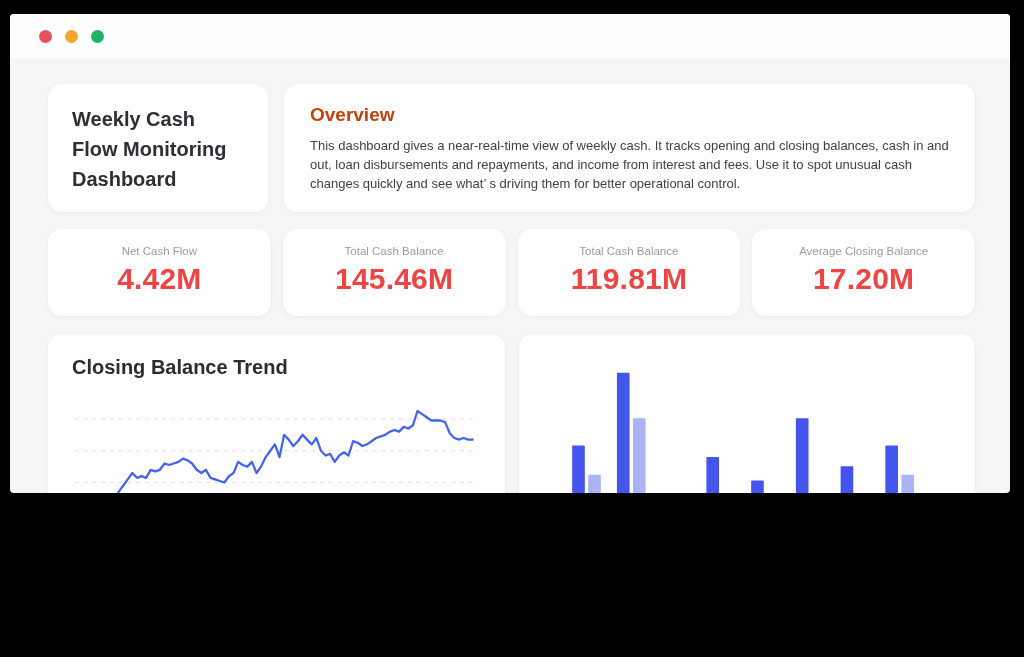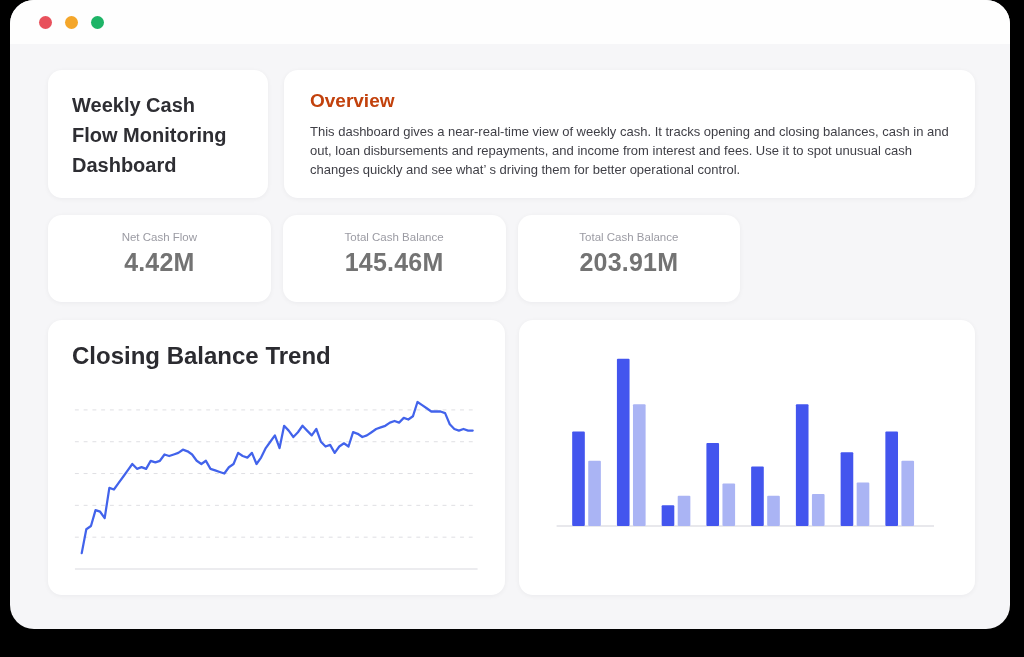--- a/index.html
+++ b/index.html
@@ -1,22 +1,22 @@
 <!DOCTYPE html>
 <html><head>
 <meta charset="utf-8">
 <style>
   html,body{margin:0;padding:0;}
   body{
     width:1024px;height:657px;background:#000;position:relative;overflow:hidden;
     font-family:"Liberation Sans", sans-serif;
   }
   .window{
-    position:absolute;left:10px;top:0;width:1000px;height:629px;
-    background:#f6f6f8;border-radius:24px;overflow:hidden;
+    position:absolute;left:10px;top:14px;width:1000px;height:479px;
+    background:#f6f6f8;border-radius:4px;overflow:hidden;
   }
   .titlebar{
     height:44px;background:#fefefe;display:flex;align-items:center;
     padding-left:29px;gap:13px;
   }
   .dot{width:13px;height:13px;border-radius:50%;}
   .content{padding:26px 35px 0 38px;}
   .card{
     background:#ffffff;border-radius:14px;
     box-shadow:0 1px 5px rgba(20,20,40,0.05);
@@ -29,26 +29,26 @@
   .overview-card{padding:18px 26px;box-sizing:border-box;height:128px;}
   .overview-card h2{margin:2px 0 10px;font-size:19px;font-weight:700;color:#c2410c;}
   .overview-card p{
     margin:0;font-size:13px;line-height:19px;color:#3f3f46;max-width:655px;
   }
   .row2{display:grid;grid-template-columns:repeat(4,1fr);gap:12px;margin-bottom:18px;}
   .kpi{
     text-align:center;padding:16px 8px 18px;box-sizing:border-box;height:87px;
   }
   .kpi-label{font-size:11.5px;color:#9b9ba3;margin-bottom:5px;}
-  .kpi-value{font-size:25px;font-weight:700;color:#737373;letter-spacing:.2px;}
+  .kpi-value{font-size:30px;font-weight:700;color:#ef4444;letter-spacing:.2px;}
   .row3{display:grid;grid-template-columns:1fr 1fr;gap:14px;}
   .chart-card{
     padding:22px 24px 12px;box-sizing:border-box;height:275px;
   }
-  .chart-title{margin:0 0 16px;font-size:24px;font-weight:700;color:#2b2b30;}
+  .chart-title{margin:0 0 16px;font-size:20px;font-weight:700;color:#2b2b30;}
   svg.chart{width:100%;height:192px;display:block;}
 </style>
 </head>
 <body>
 
 <div class="window">
   <div class="titlebar">
     <span class="dot" style="background: rgb(232, 81, 92);"></span>
     <span class="dot" style="background: rgb(244, 166, 42);"></span>
     <span class="dot" style="background: rgb(30, 180, 103);"></span>
@@ -70,21 +70,25 @@
       <div class="card kpi">
         <div class="kpi-label">Net Cash Flow</div>
         <div class="kpi-value">4.42M</div>
       </div>
       <div class="card kpi">
         <div class="kpi-label">Total Cash Balance</div>
         <div class="kpi-value">145.46M</div>
       </div>
       <div class="card kpi">
         <div class="kpi-label">Total Cash Balance</div>
-        <div class="kpi-value">203.91M</div>
+        <div class="kpi-value">119.81M</div>
+      </div>
+      <div class="card kpi">
+        <div class="kpi-label">Average Closing Balance</div>
+        <div class="kpi-value">17.20M</div>
       </div>
     </div>
 
     <div class="row3">
       <div class="card chart-card">
         <h2 class="chart-title">Closing Balance Trend</h2>
         <svg class="chart" viewBox="0 0 420 192" preserveAspectRatio="none">
             <line x1="3" y1="151.1818181818182" x2="417" y2="151.1818181818182" stroke="#dedee3" stroke-width="1" stroke-dasharray="4 5"></line>
             <line x1="3" y1="119.36363636363636" x2="417" y2="119.36363636363636" stroke="#dedee3" stroke-width="1" stroke-dasharray="4 5"></line>
             <line x1="3" y1="87.54545454545455" x2="417" y2="87.54545454545455" stroke="#dedee3" stroke-width="1" stroke-dasharray="4 5"></line>

